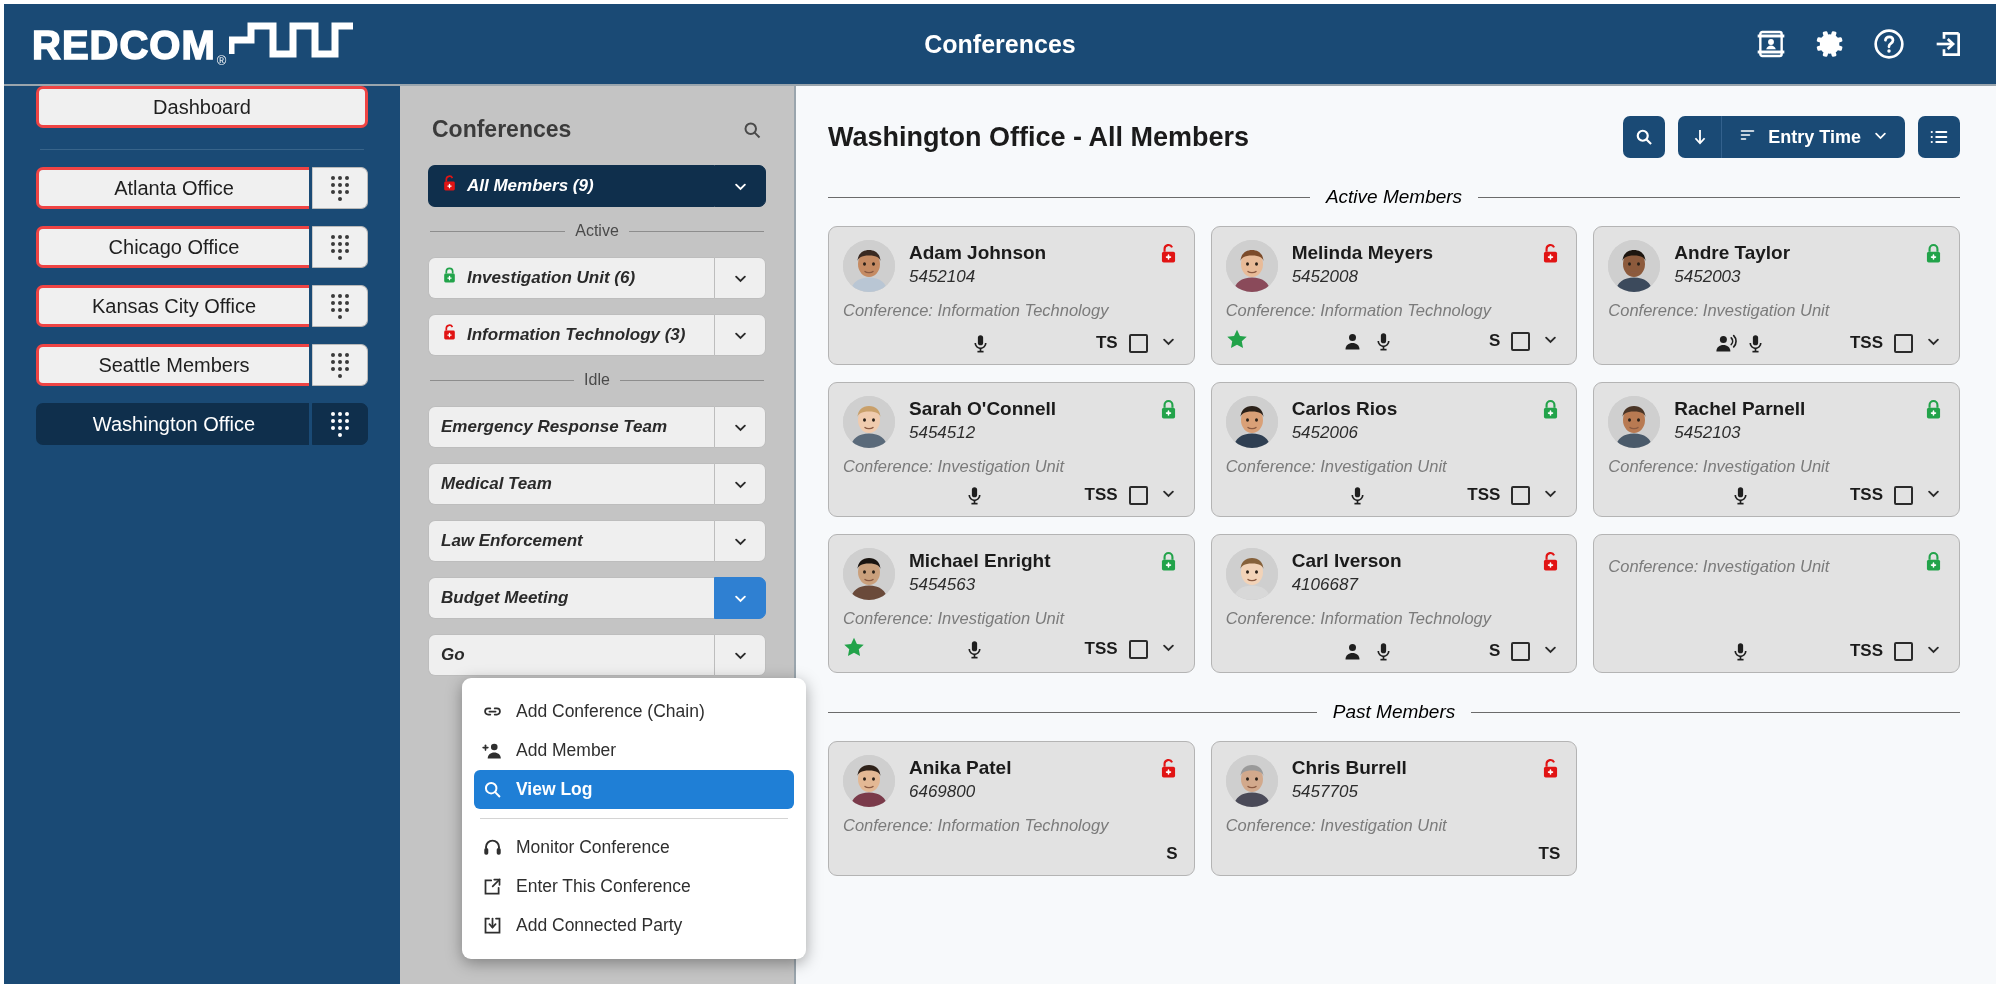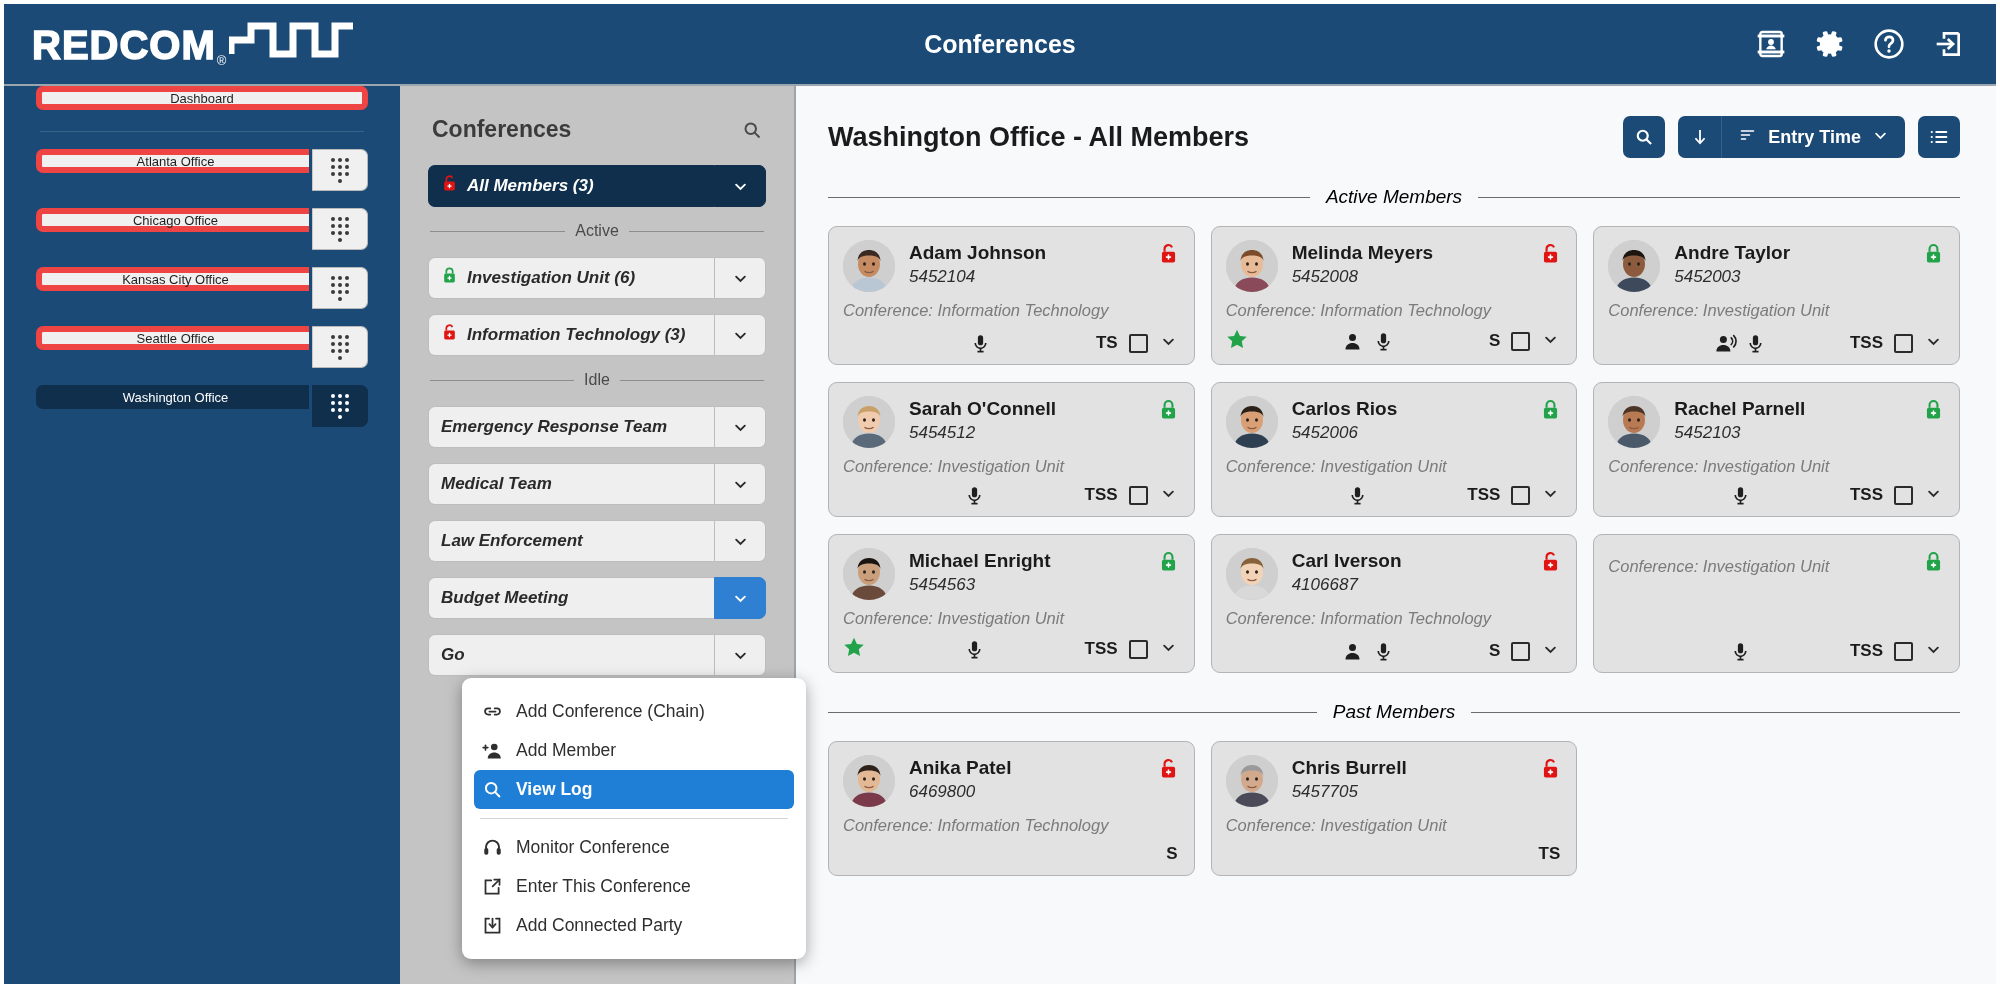--- a/index.html
+++ b/index.html
@@ -54,24 +54,24 @@
     display: flex; flex-direction: column;
   }
   .sites-head {
     display: flex; align-items: center; justify-content: space-between;
     padding: 30px 4px 26px 4px;
   }
   .sites-title { color: #fff; font-size: 23px; font-weight: 700; }
   .sites-search { width: 21px; height: 21px; cursor: pointer; }
   .site-btn-row { display: flex; margin-bottom: 17px; gap: 3px; }
   .site-btn {
-    flex: 1; height: 24px;
+    flex: 1; height: 42px;
     background: #f0f0f0; color: #1f1f1f;
-    border: 6px solid #ef4444; border-radius: 7px;
-    font-size: 13px; display: flex; align-items: center; justify-content: center;
+    border: 3px solid #ef4444; border-radius: 7px;
+    font-size: 20px; display: flex; align-items: center; justify-content: center;
     cursor: pointer; font-family: "Liberation Sans", sans-serif;
   }
   .site-btn-row.has-dial .site-btn { border-radius: 7px 0 0 7px; border-right: none; }
   .site-dial {
     width: 56px; height: 42px; background: #f0f0f0;
     border: 1px solid #b9b9b9; border-left: 1px solid #c9c9c9; border-radius: 0 7px 7px 0;
     display: flex; align-items: center; justify-content: center; cursor: pointer;
   }
   .site-btn-row.selected .site-btn { background: #0f2f4c; color: #ffffff; border-color: #0f2f4c; }
   .site-btn-row.selected .site-dial { background: #0f2f4c; border-color: #0f2f4c; }
@@ -296,21 +296,21 @@
                 <span class="dot"></span>
                 <span class="dot"></span>
                 <span class="dot"></span>
                 <span class="dot"></span>
                 <span class="dot"></span>
                 <span class="dot last"></span>
               </span>
             </div>
           </div>
           <div class="site-btn-row has-dial">
-            <div class="site-btn">Seattle Office</div>
+            <div class="site-btn">Seattle Members</div>
             <div class="site-dial">
               <span class="dial-grid">
                 <span class="dot"></span>
                 <span class="dot"></span>
                 <span class="dot"></span>
                 <span class="dot"></span>
                 <span class="dot"></span>
                 <span class="dot"></span>
                 <span class="dot"></span>
                 <span class="dot"></span>
@@ -351,21 +351,21 @@
       </div>
       <div id="conf-list">
           <div class="conf-row selected">
             <div class="conf-main">
               <span><svg viewBox="0 0 24 26" width="17" height="20.06">
                   <path d="M7.5 11V8a4.5 4.5 0 0 1 8.6-1.9" fill="none" stroke="#e11414" stroke-width="2.4"></path>
                   <rect x="4.5" y="11" width="15" height="12.5" rx="2" fill="#e11414"></rect>
                   <line x1="12" y1="15" x2="12" y2="19.5" stroke="#fff" stroke-width="1.8" stroke-linecap="round"></line>
                   <line x1="9.75" y1="17.25" x2="14.25" y2="17.25" stroke="#fff" stroke-width="1.8" stroke-linecap="round"></line>
                 </svg></span>
-              <span>All Members (3)</span>
+              <span>All Members (9)</span>
             </div>
             <div class="conf-caret">
               <svg viewBox="0 0 24 24" width="19" height="15" fill="none" stroke="#2b2b2b" stroke-width="3" stroke-linecap="round">
                 <polyline points="5,9 12,16 19,9"></polyline>
               </svg>
             </div>
           </div>
           <div class="conf-divider">
             <span class="line"></span>
             <span class="lbl">Active</span>

